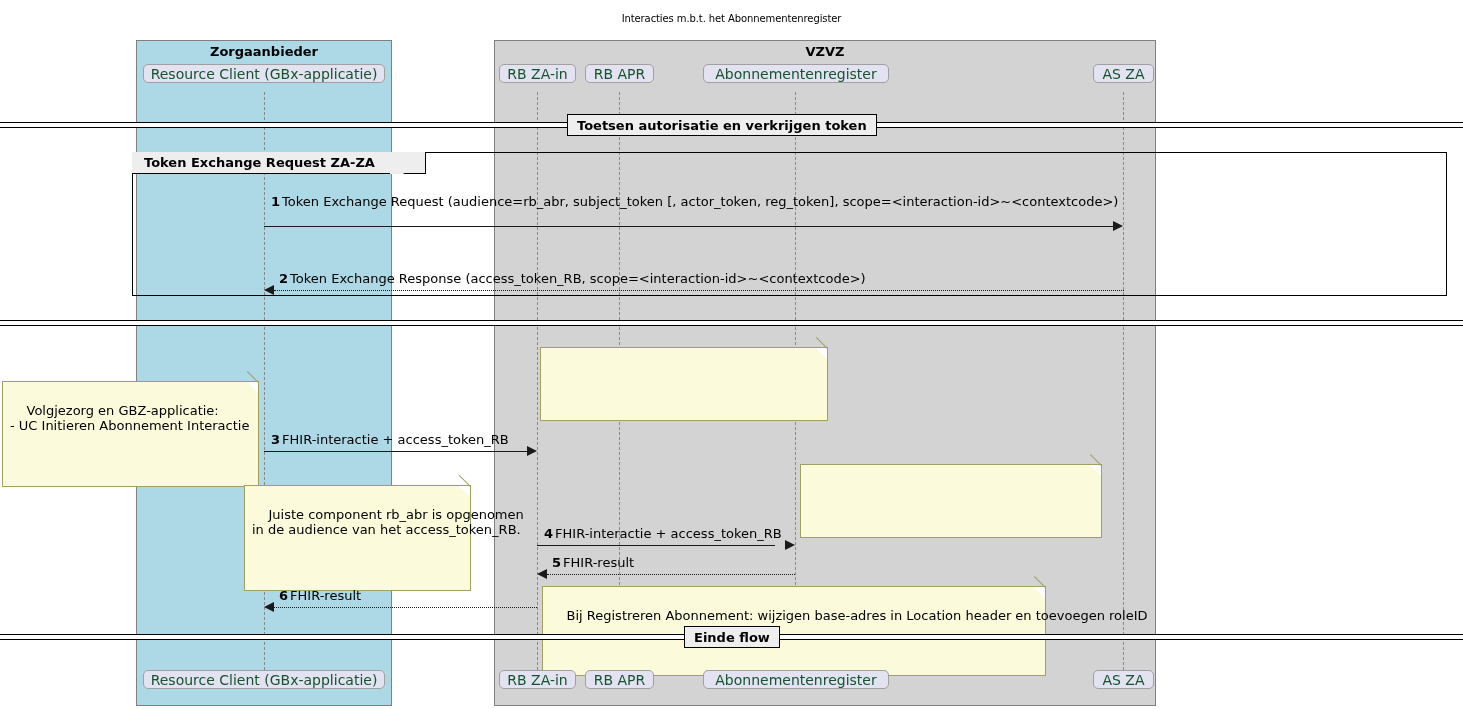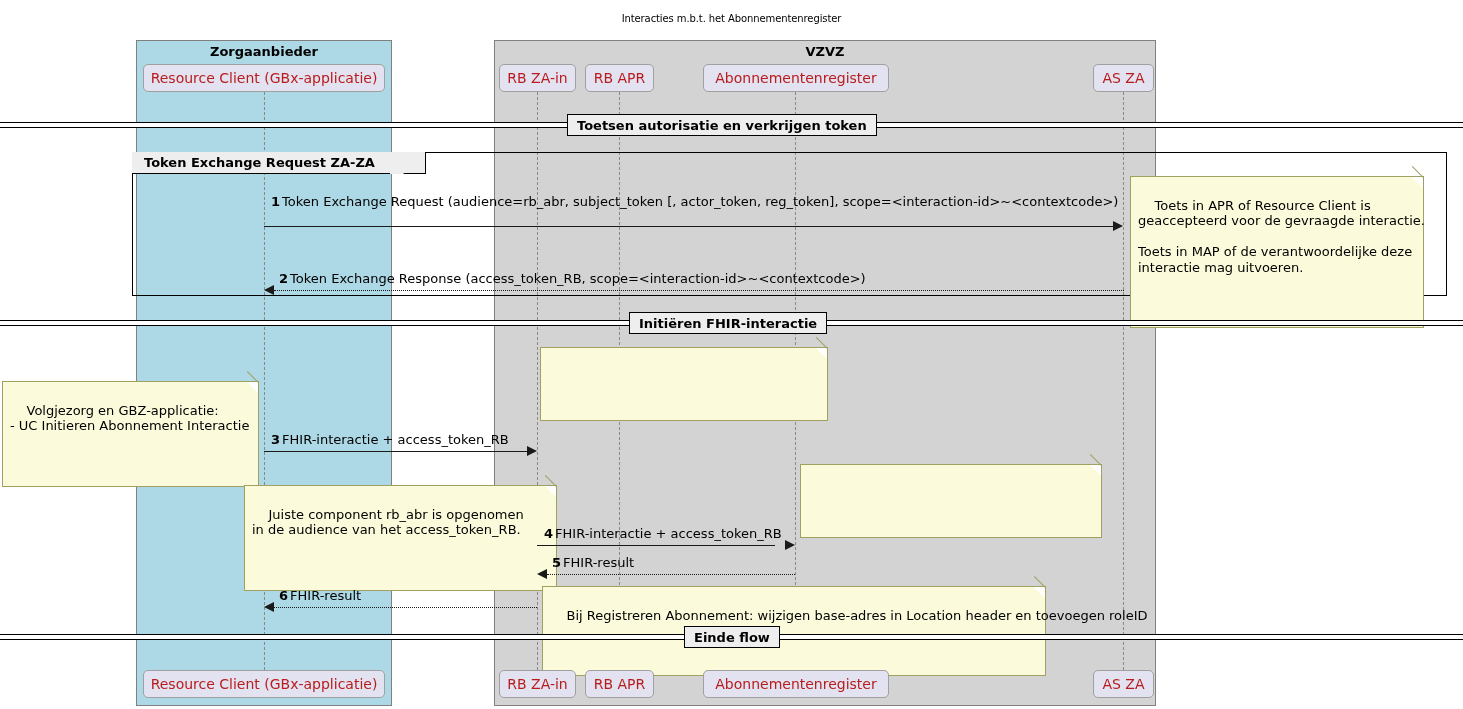--- a/index.html
+++ b/index.html
@@ -50,22 +50,22 @@
   
   .participant {
     box-sizing: border-box;
     background: #E2E2F0;
     border: 1px solid #A0A0A0;
     border-radius: 5px;
     display: flex;
     align-items: center;
     justify-content: center;
     font-size: 14px;
-    color: #b91c1c;
-    height: 28px;
+    color: #14532d;
+    height: 19px;
     box-shadow: 0 0 0 0 transparent;
   }
 
   
   .lifeline {
     width: 0;
     border-left: 1px dashed #888888;
   }
 
   
@@ -204,44 +204,34 @@
   <div class="abs participant" style="left:703px; top:64px; width:186px;">Abonnementenregister</div>
   <div class="abs participant" style="left:1093px; top:64px; width:61px;">AS ZA</div>
 
   <div class="abs divider-rule" style="top:122px;"></div>
   <div class="abs divider-label" style="left:567px; top:114px;">Toetsen autorisatie en verkrijgen token</div>
 
   <div class="abs frame" style="left:132px; top:152px; width:1315px; height:144px;"></div>
   <div class="abs frame-tab" style="left:132px; top:152px; width:294px;">Token Exchange Request ZA-ZA</div>
   <div class="abs frame-tab-corner" style="left:390px; top:152px;"></div>
 
-  <div class="abs note" style="left:1130px; top:176px; width:294px;">
-    <span>Toets in APR of Resource Client is
-geaccepteerd voor de gevraagde interactie.
-
-Toets in MAP of de verantwoordelijke deze
-interactie mag uitvoeren.</span>
-    <span class="note-fold"></span>
-    <span class="note-fold-line"></span>
-  </div>
 
   <div class="abs msg-label" style="left:271px; top:194px;">
     <span class="msg-num">1</span><span>Token Exchange Request (audience=rb_abr, subject_token [, actor_token, reg_token], scope=&lt;interaction-id&gt;~&lt;contextcode&gt;)</span>
   </div>
   <div class="abs arrow-line-solid" style="left:264px; top:226px; width:850px;"></div>
   <div class="abs arrow-head-right" style="left:1113px; top:221px;"></div>
 
   <div class="abs msg-label" style="left:279px; top:271px;">
     <span class="msg-num">2</span><span>Token Exchange Response (access_token_RB, scope=&lt;interaction-id&gt;~&lt;contextcode&gt;)</span>
   </div>
   <div class="abs arrow-line-dotted" style="left:274px; top:290px; width:850px;"></div>
   <div class="abs arrow-head-left" style="left:264px; top:285px;"></div>
 
   <div class="abs divider-rule" style="top:320px;"></div>
-  <div class="abs divider-label" style="left:629px; top:312px;">Initiëren FHIR-interactie</div>
 
   <div class="abs note" style="left:540px; top:347px; width:288px;">
     <span class="note-fold"></span>
     <span class="note-fold-line"></span>
   </div>
 
   <div class="abs note" style="left:2px; top:381px; width:257px;">
     <span>Volgjezorg en GBZ-applicatie:
 - UC Initieren Abonnement Interactie</span>
     <span class="note-fold"></span>
@@ -252,21 +242,21 @@
     <span class="msg-num">3</span><span>FHIR-interactie + access_token_RB</span>
   </div>
   <div class="abs arrow-line-solid" style="left:264px; top:451px; width:264px;"></div>
   <div class="abs arrow-head-right" style="left:527px; top:446px;"></div>
 
   <div class="abs note" style="left:800px; top:464px; width:302px;">
     <span class="note-fold"></span>
     <span class="note-fold-line"></span>
   </div>
 
-  <div class="abs note" style="left:244px; top:485px; width:313px;">
+  <div class="abs note" style="left:244px; top:485px; width:227px;">
     <span>Juiste component rb_abr is opgenomen
 in de audience van het access_token_RB.</span>
     <span class="note-fold"></span>
     <span class="note-fold-line"></span>
   </div>
 
   <div class="abs msg-label" style="left:544px; top:526px;">
     <span class="msg-num">4</span><span>FHIR-interactie + access_token_RB</span>
   </div>
   <div class="abs arrow-line-solid" style="left:537px; top:545px; width:238px;"></div>

